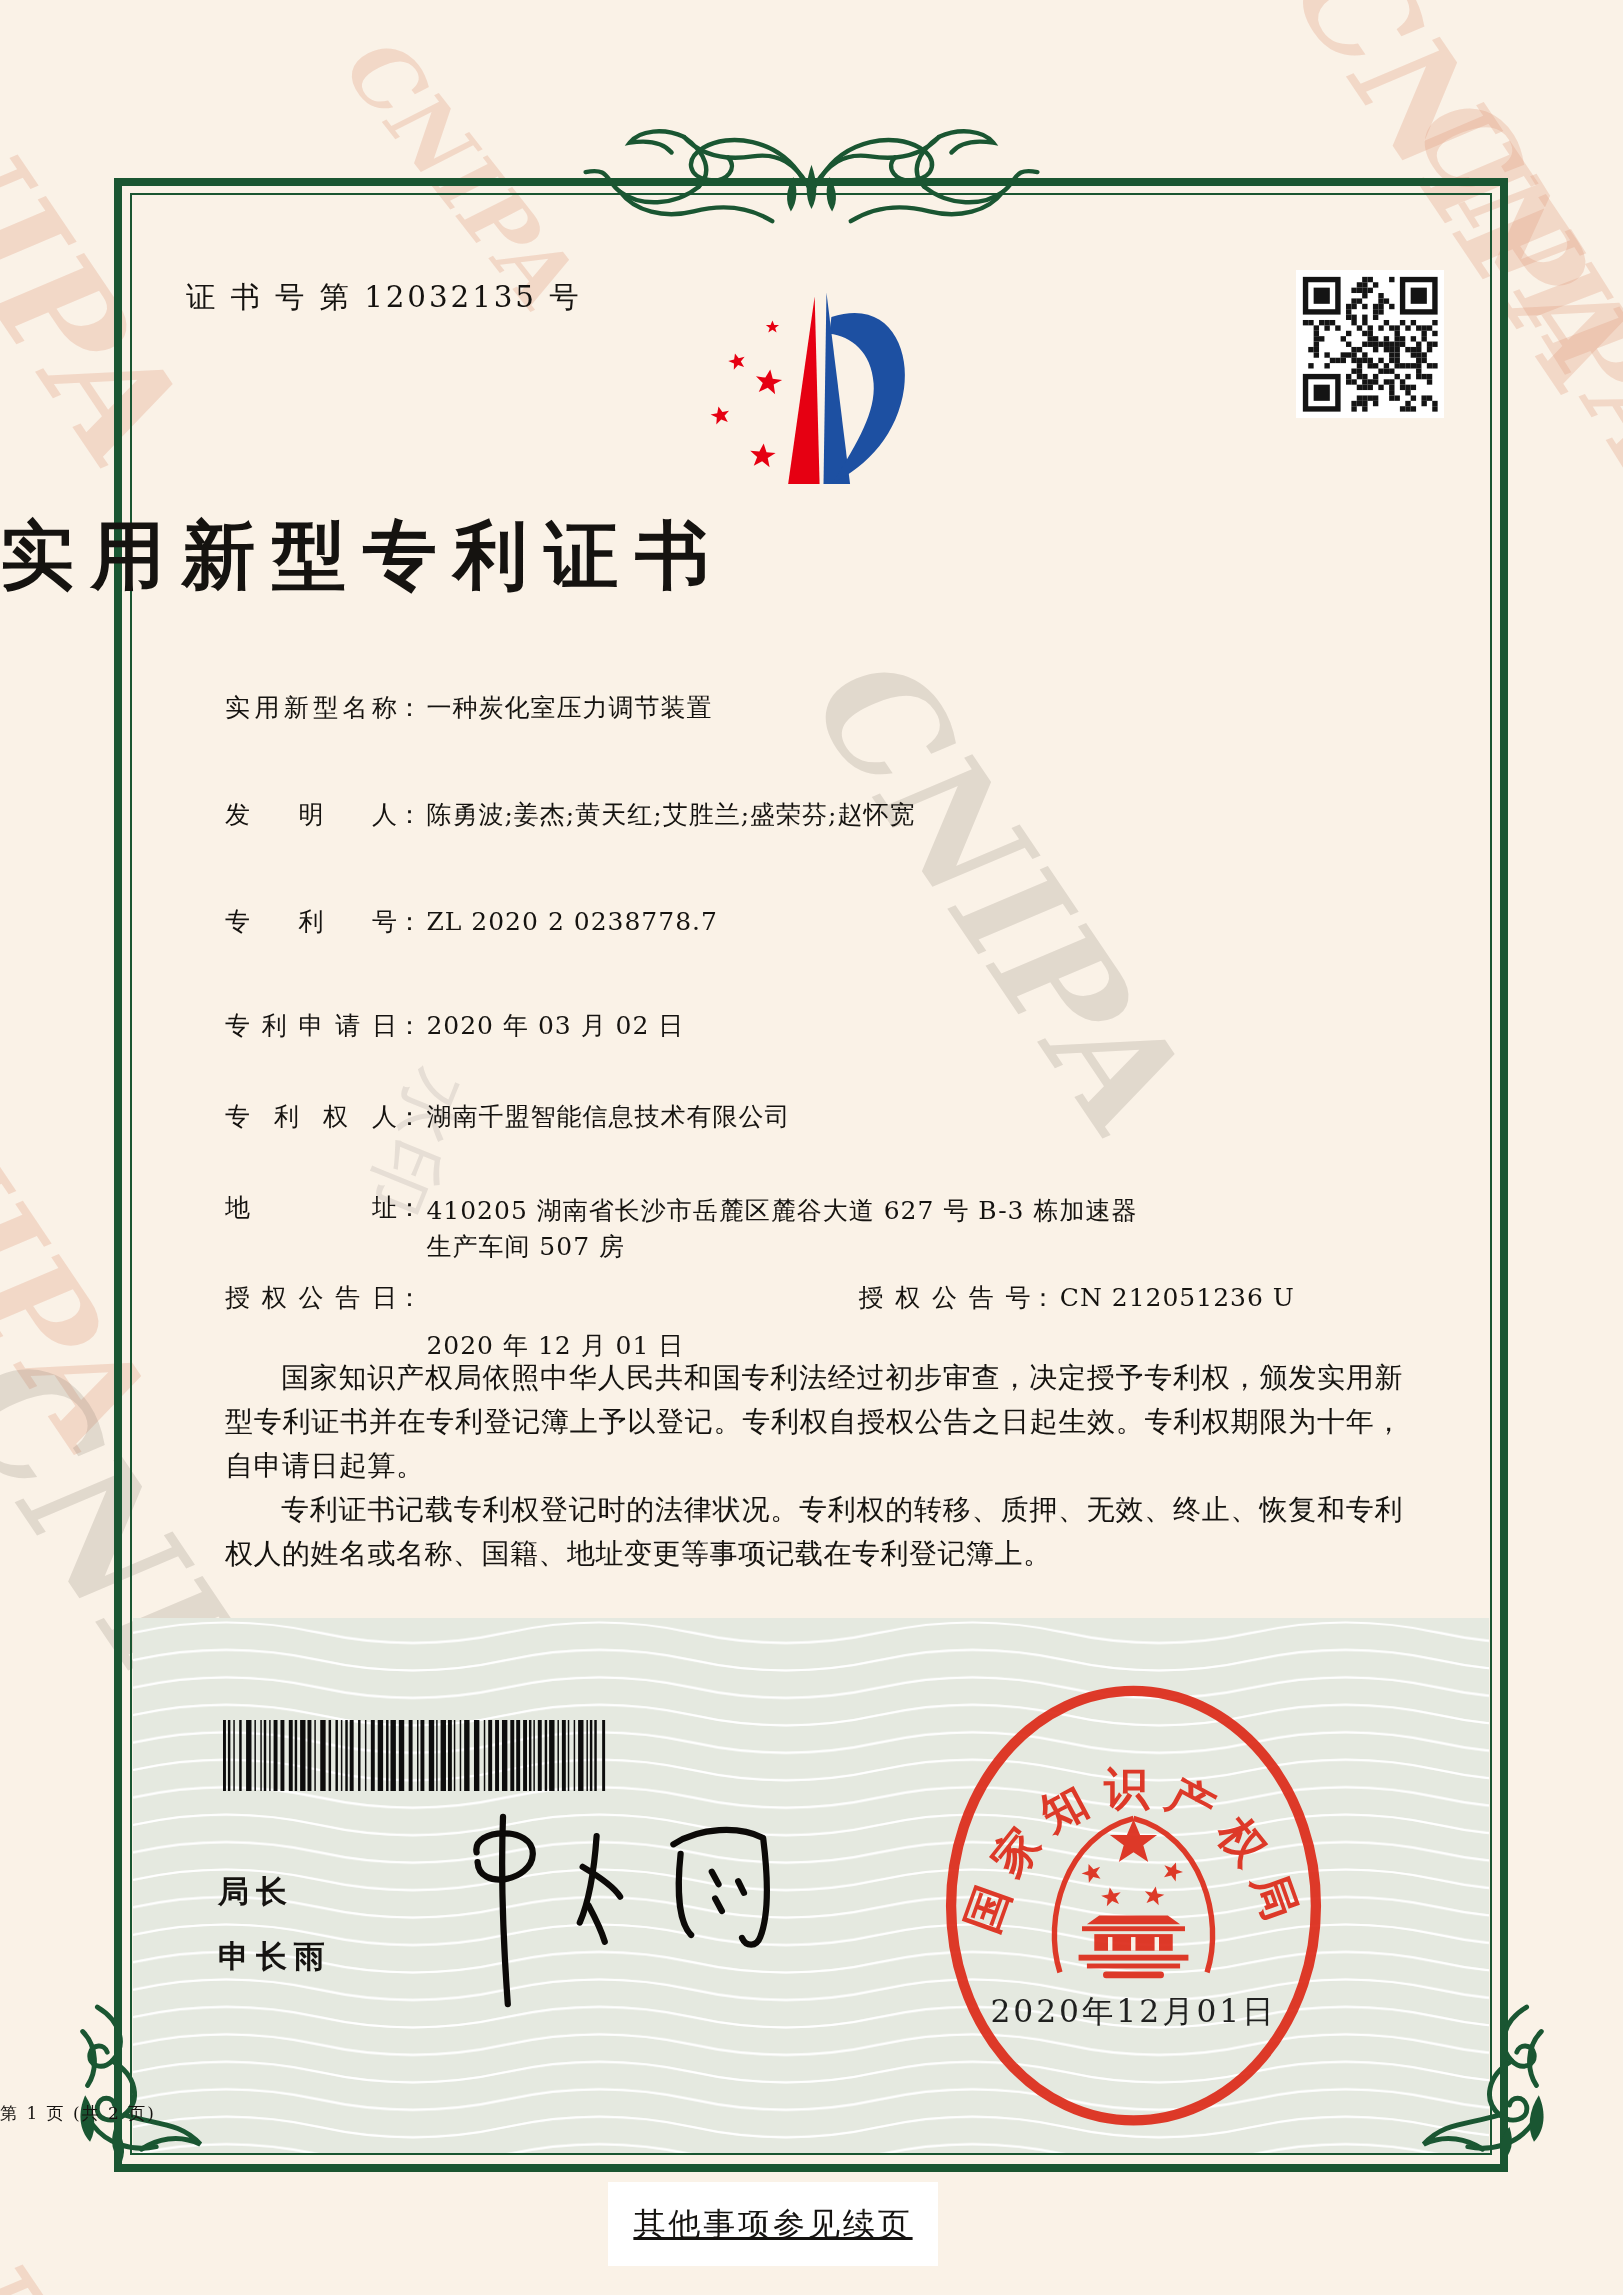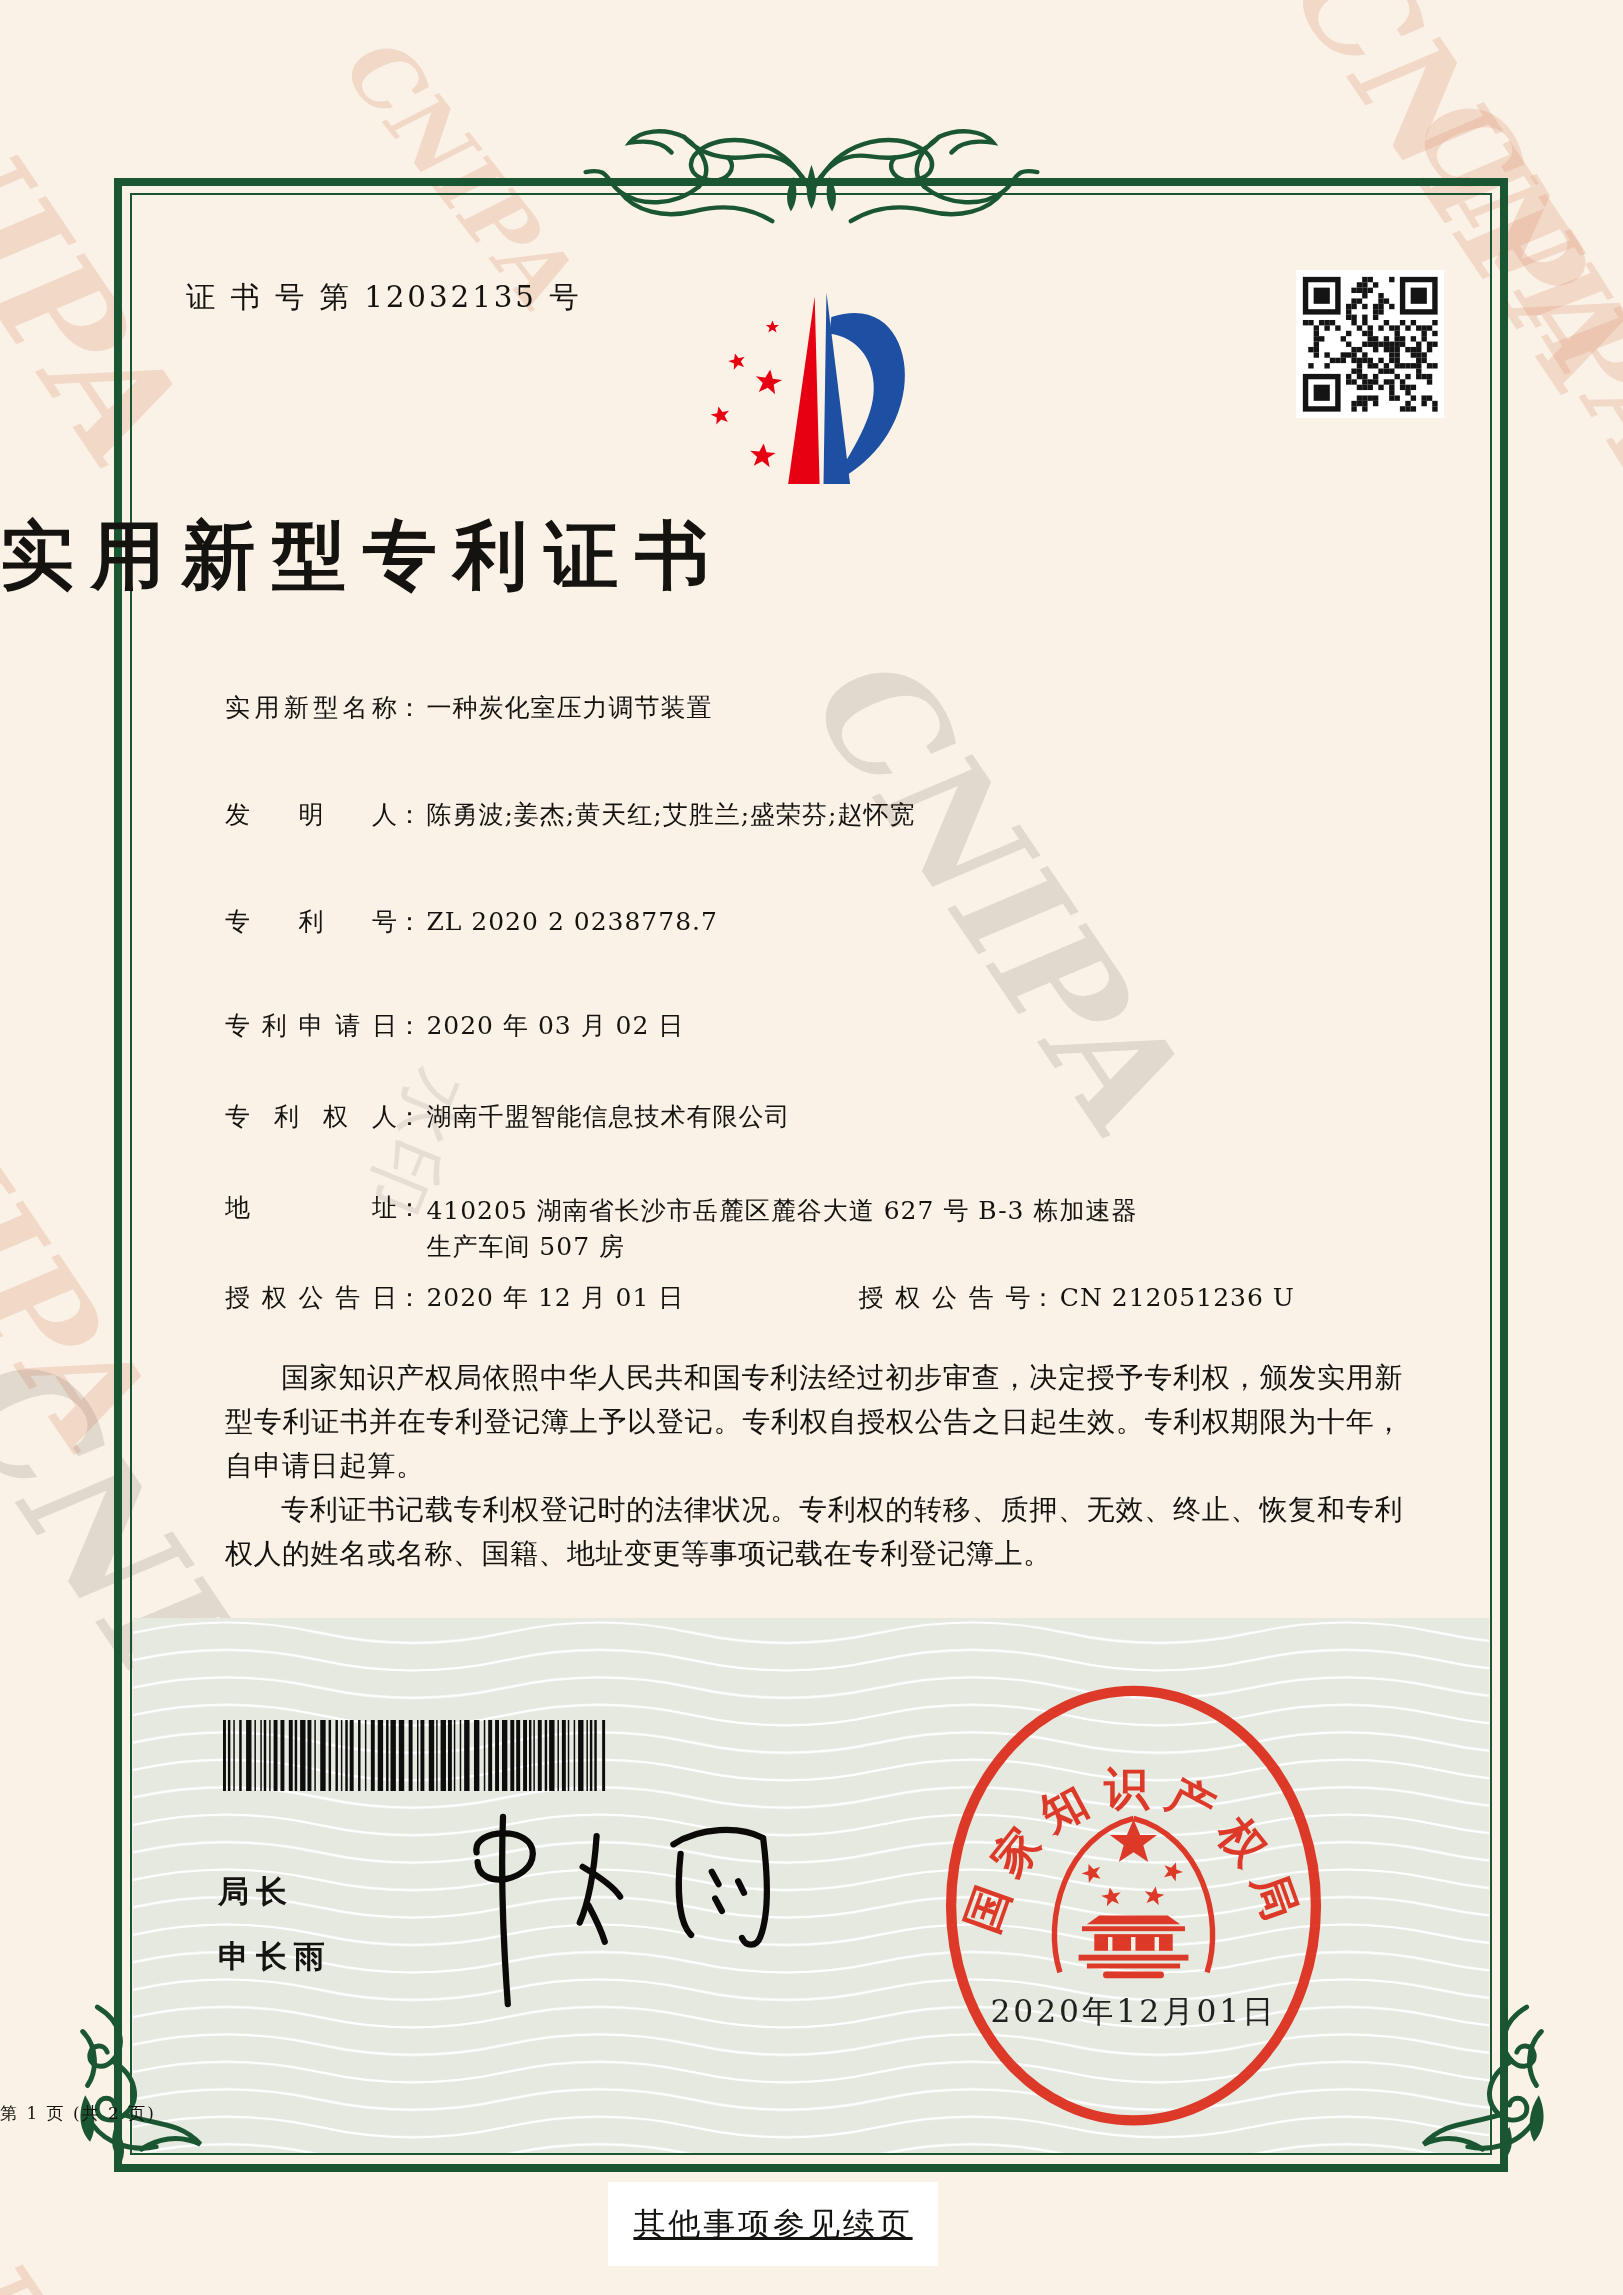--- a/index.html
+++ b/index.html
@@ -50,21 +50,21 @@
   .row .col{display:inline-block;width:29.4px;}
   .row .val{letter-spacing:1px;}
   .row-name{top:693px;}
   .row-inventors{top:800px;}
   .row-patno{top:907px;}
   .row-filing{top:1011px;justify-content:flex-end;}
   .row-patentee{top:1102px;}
   .row-address{top:1177px;margin-top:16px;}
   .row-address .val{white-space:pre-line;max-width:972px;line-height:1.45;}
   .row-grant{top:1283px;width:1276px;}
-  .row-grant .v1{width:432px;letter-spacing:1px;}
+  .row-grant .v1{width:432px;letter-spacing:1px;margin-top:48px;}
   
   .body-text{position:absolute;left:225px;top:1356px;width:1178px;
       font-size:28px;line-height:44px;text-align:justify;letter-spacing:0.5px;}
   .body-text p{margin:0;text-indent:2em;}
   
   .barcode{position:absolute;left:223px;top:1720px;width:388px;height:71px;}
   .director-label{position:absolute;left:218px;top:1871px;font-size:31px;letter-spacing:6.9px;
       font-family:"DejaVu Sans","Liberation Sans",sans-serif;font-weight:700;}
   .director-name{position:absolute;left:218px;top:1936px;font-size:31px;letter-spacing:6.9px;
       font-family:"DejaVu Sans","Liberation Sans",sans-serif;font-weight:700;}

